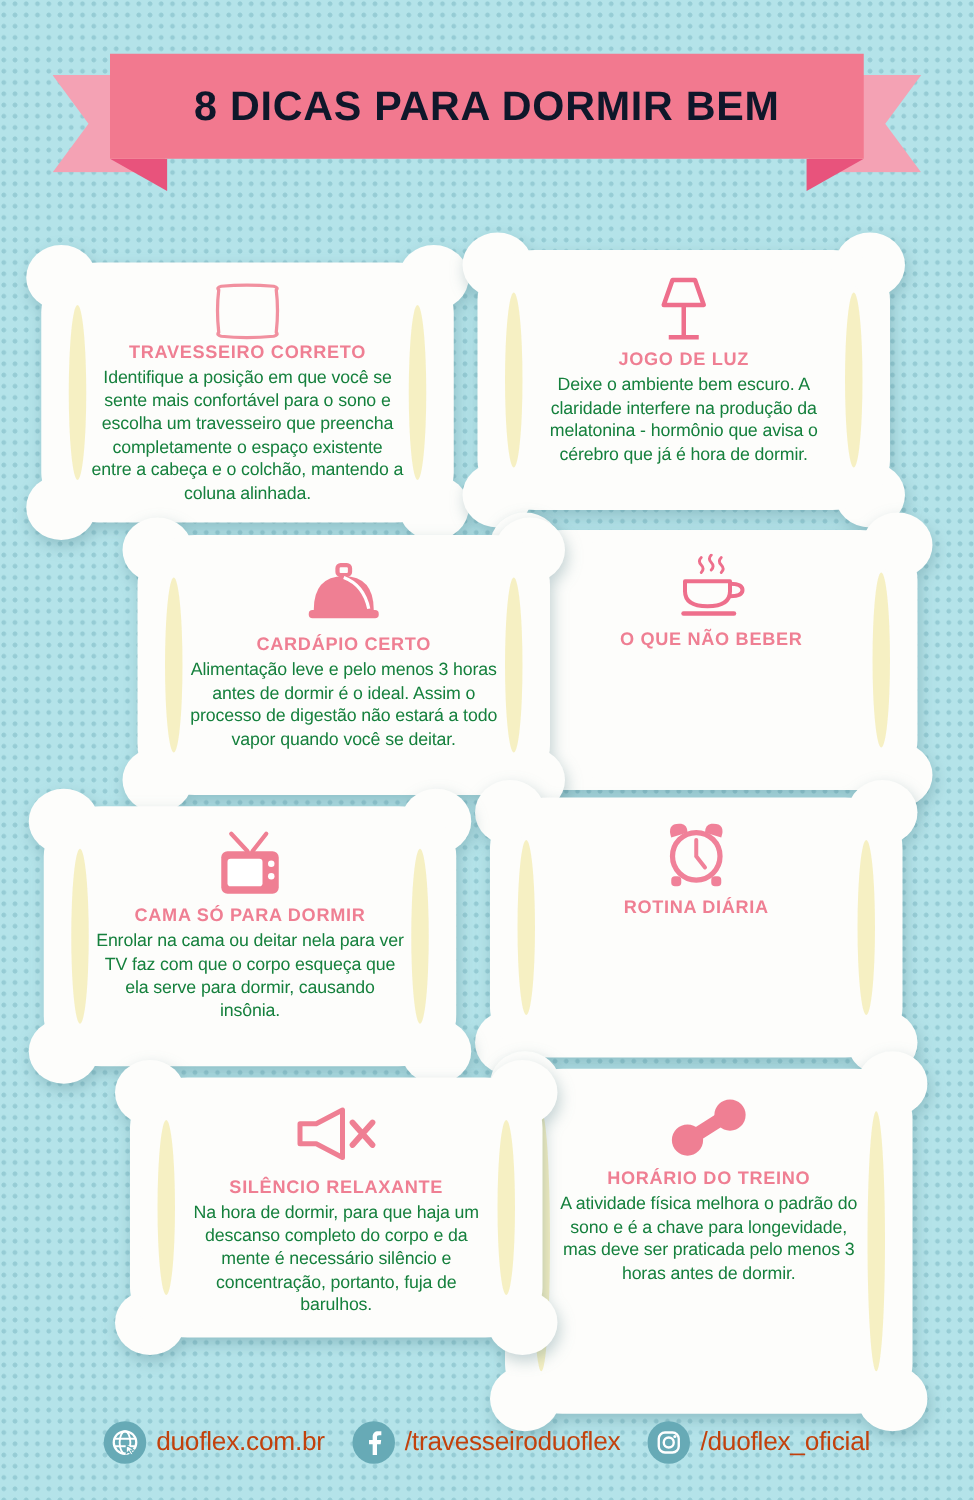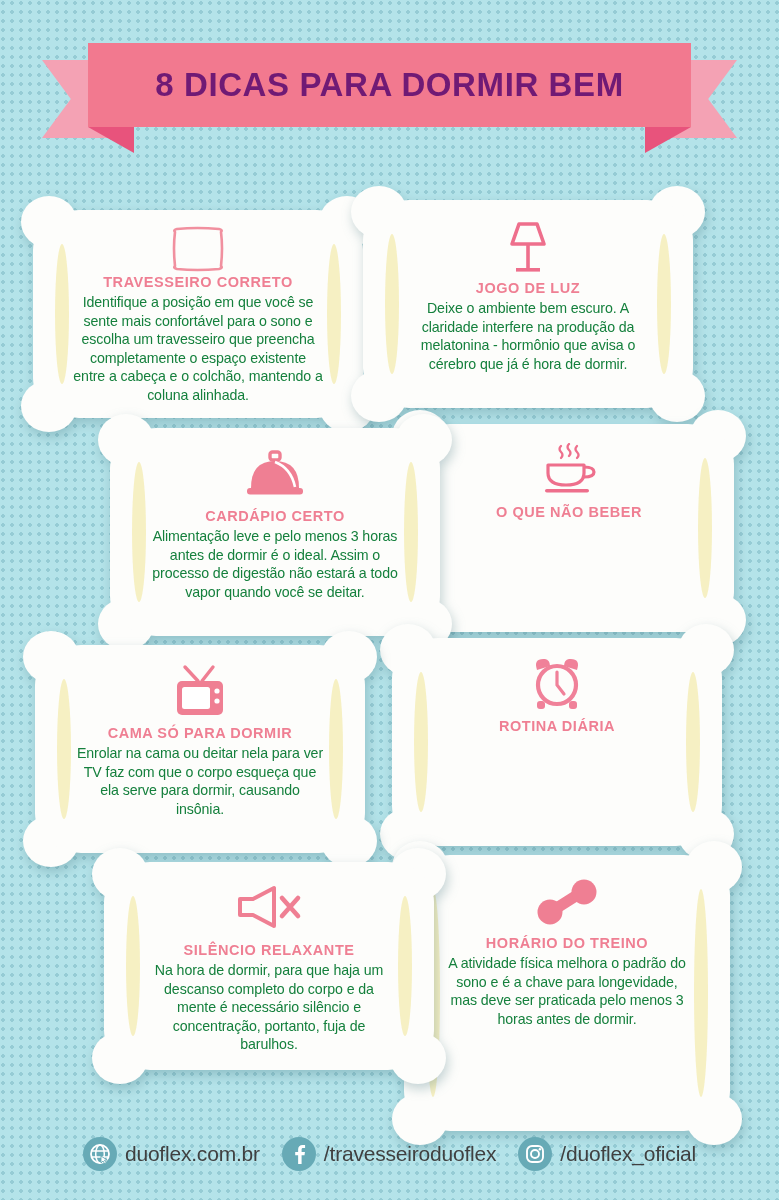--- a/index.html
+++ b/index.html
@@ -69,21 +69,21 @@
     left: 88px;
     right: 88px;
     height: 84px;
     background: #f2798f;
     z-index: 3;
     display: flex;
     align-items: center;
     justify-content: center;
   }
   #ribbon-title {
-    color: #701a75;
+    color: #0f172a;
     font-size: 33px;
     font-weight: bold;
     letter-spacing: 0.6px;
     text-align: center;
     white-space: nowrap;
   }
 
   
   .pillow {
     position: absolute;
@@ -161,21 +161,21 @@
   }
   .tip-body {
     color: #15803d;
     font-size: 14.2px;
     line-height: 1.31;
     letter-spacing: -0.1px;
   }
 
   
   #pillow-1 { left: 33px;  top: 210px; }
-  #pillow-2 { left: 363px; top: 200px; }
+  #pillow-2 { left: 382px; top: 200px; }
   #pillow-3 { left: 110px; top: 428px; }
   #pillow-4 { left: 404px; top: 424px; }
   #pillow-5 { left: 35px;  top: 645px; }
   #pillow-6 { left: 392px; top: 638px; }
   #pillow-7 { left: 104px; top: 862px; }
   #pillow-8 { left: 404px; top: 855px; width: 326px; height: 276px; }
 
   #pillow-2 { z-index: 6; }
   #pillow-3 { z-index: 7; padding-left: 24px; }
   #pillow-4 { z-index: 6; }
@@ -206,21 +206,21 @@
     width: 34px;
     height: 34px;
     border-radius: 50%;
     background: #67aab6;
     display: flex;
     align-items: center;
     justify-content: center;
     flex: 0 0 auto;
   }
   .social-label {
-    color: #404040;
+    color: #c2410c;
     font-size: 21px;
     letter-spacing: -0.2px;
     white-space: nowrap;
   }
 </style>
 </head>
 <body>
 
 <div id="bg-pattern"></div>
 

